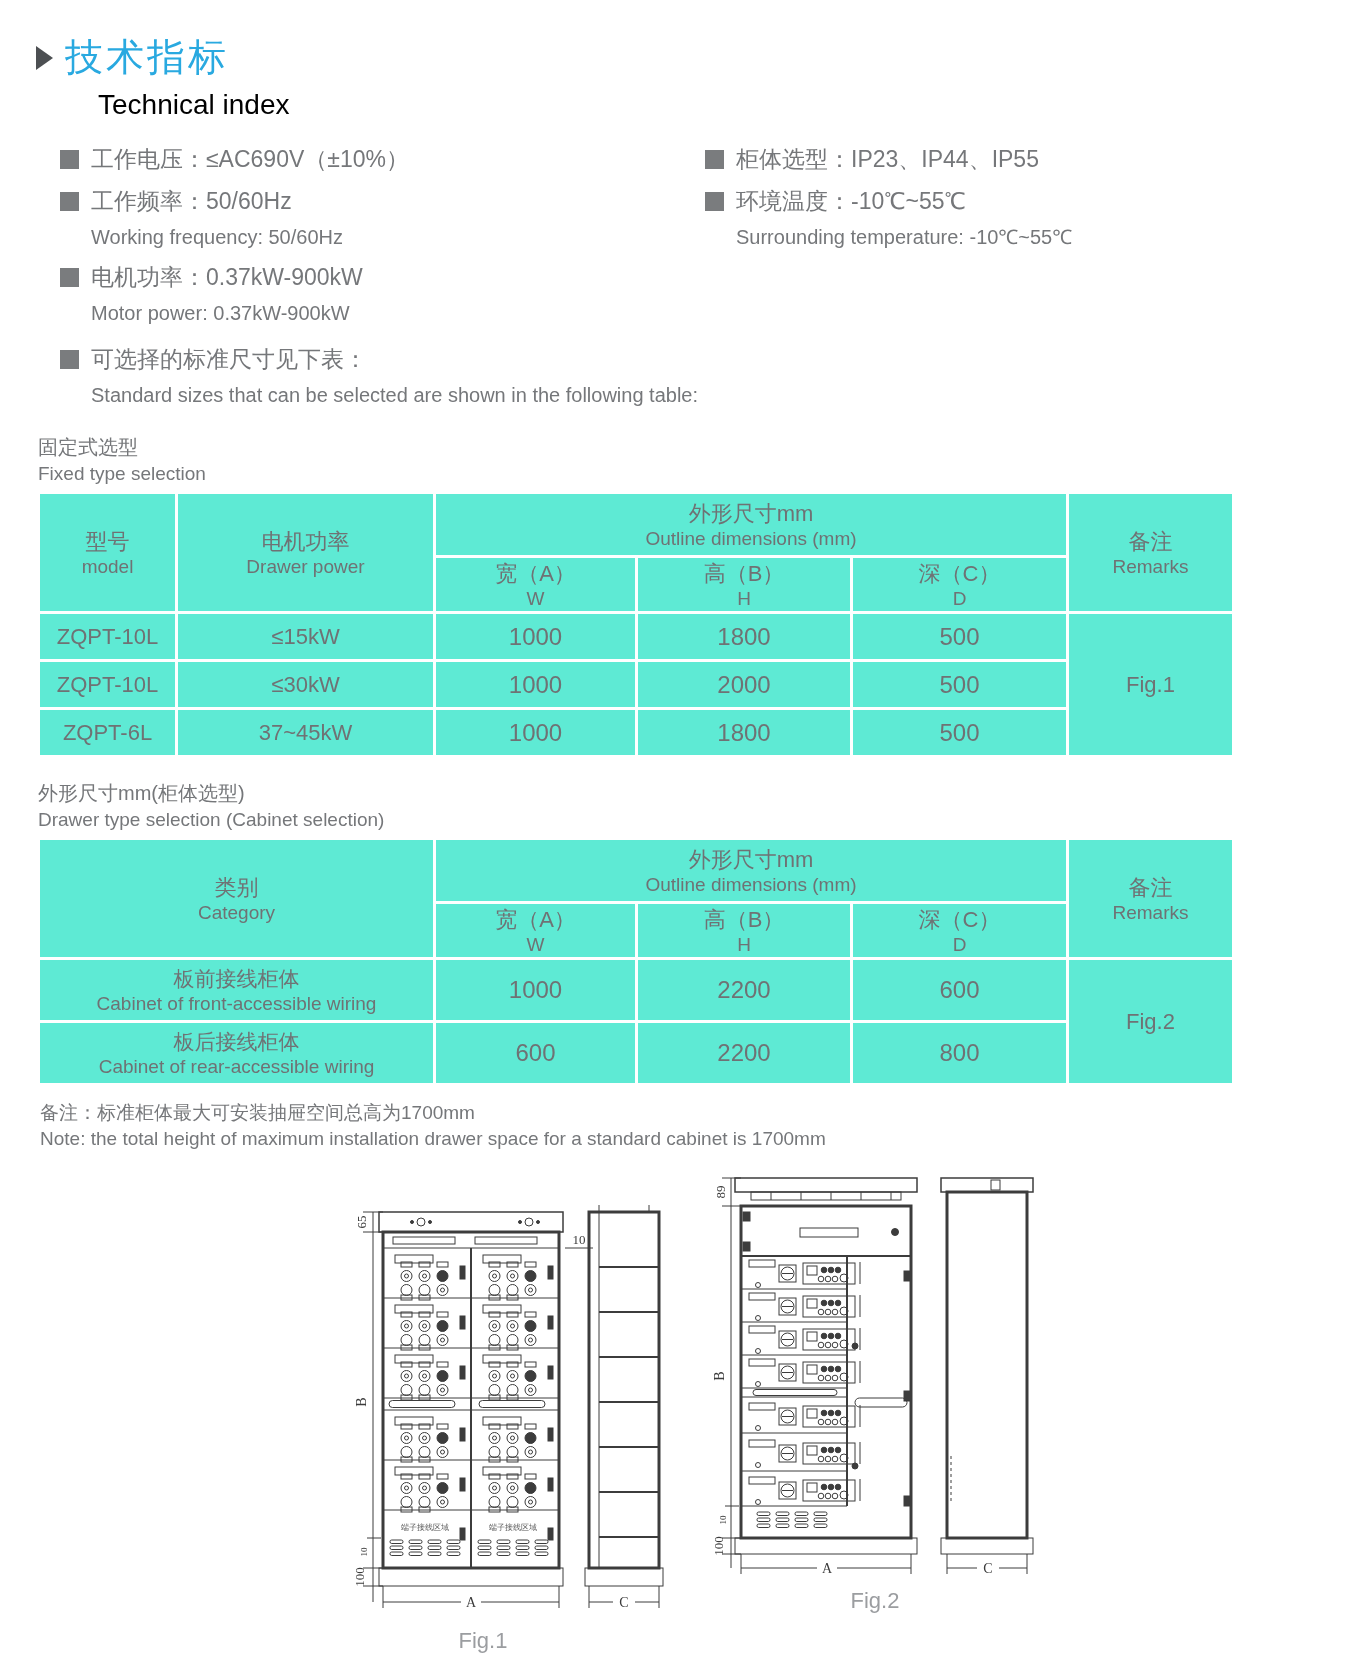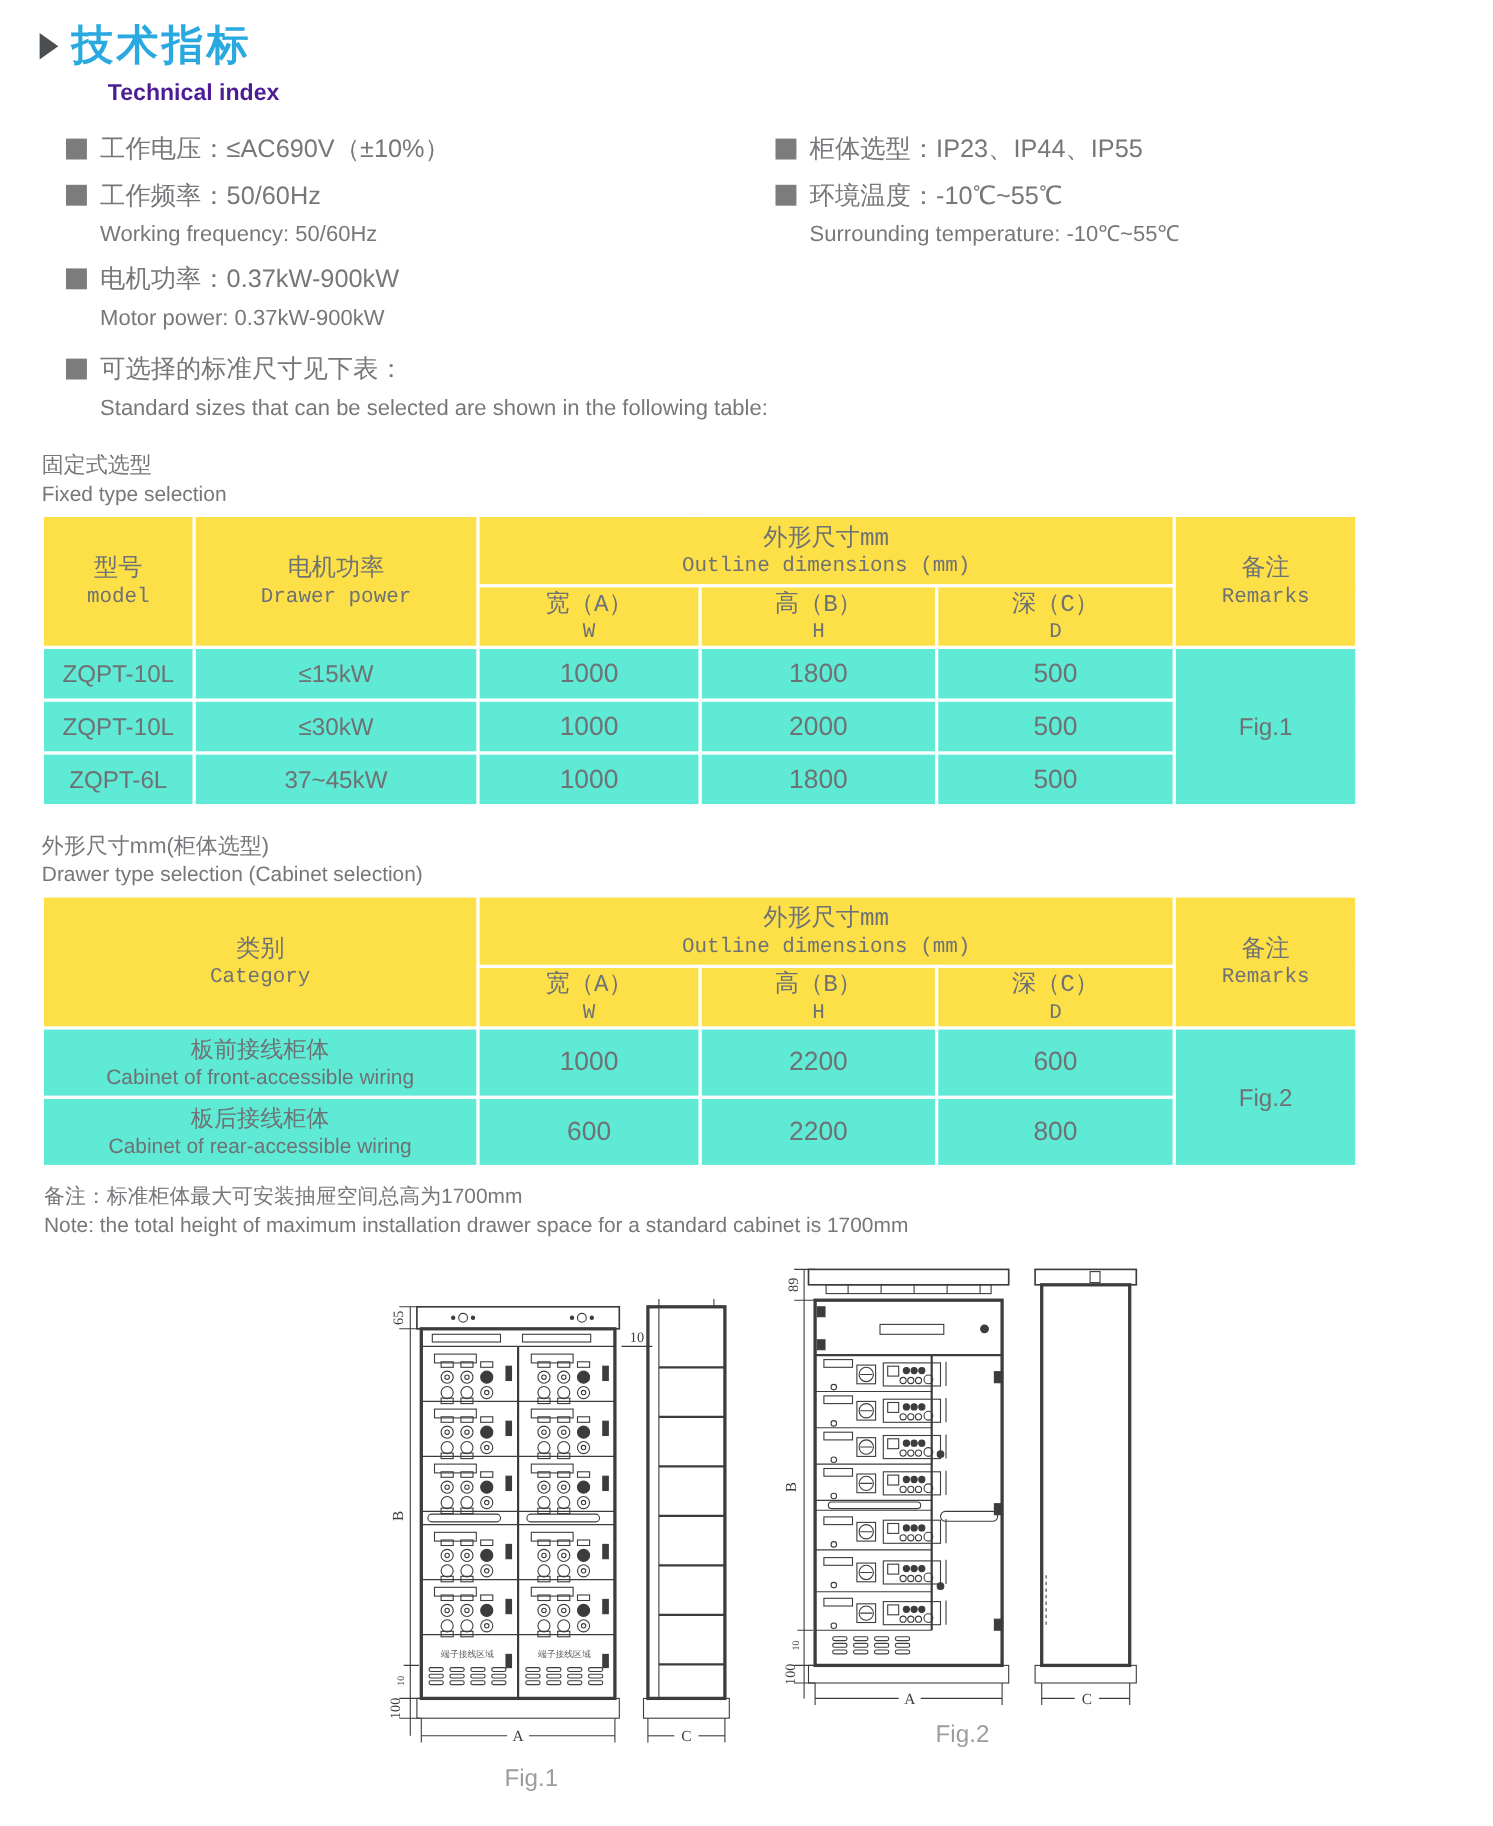--- a/index.html
+++ b/index.html
@@ -1,39 +1,39 @@
 <!DOCTYPE html>
 <html><head>
 <meta charset="utf-8">
 <style>
   html,body{margin:0;padding:0;background:#fff;}
   body{
     width:1357px;height:1660px;overflow:hidden;position:relative;
     font-family:"Liberation Sans", sans-serif;color:#75777a;
   }
   
-  .hdr{padding:16px 0 0 36px;font-weight:bold;}
+  .hdr{padding:32px 0 0 36px;}
   .title-row{display:flex;align-items:center;}
   .tri{width:0;height:0;border-left:17px solid #4c4f52;border-top:12px solid transparent;border-bottom:12px solid transparent;margin-right:12px;}
   .title-zh{font-size:38px;color:#29a9e0;letter-spacing:3px;}
-  .title-en{font-size:21px;color:#4c1d95;margin:6px 0 0 62px;}
+  .title-en{font-size:28px;color:#000000;margin:6px 0 0 62px;}
   
   .specs{margin:20px 0 0 60px;display:grid;grid-template-columns:645px 1fr;}
   .pair{margin-bottom:5px;}
   .zh-line{display:flex;align-items:center;font-size:23px;line-height:37px;}
   .bullet{width:19px;height:19px;background:#7a7c7e;margin-right:12px;flex:none;}
   .en-line{font-size:20px;line-height:34px;margin-left:31px;}
   .sizes{margin:6px 0 0 60px;}
   
   .section{margin:22px 0 4px 38px;}
   .sec-zh{font-size:20px;line-height:27px;}
   .sec-en{font-size:19px;line-height:26px;}
   table.t{border-collapse:collapse;table-layout:fixed;margin-left:37px;width:1195px;}
   .t th,.t td{border:3px solid #fff;text-align:center;vertical-align:middle;padding:0;color:#6f7274;font-weight:normal;}
-  .t th{background:#fde047;font-family:Liberation Mono, monospace;}
+  .t th{background:#5eead4;}
   .t td{background:#5eead4;}
   .t .h1{height:64px;}
   .t .h2{height:56px;}
   .r45 td{height:45px;}
   .r60 td{height:60px;}
   .czh{font-size:22px;line-height:27px;}
   .cen{font-size:19px;line-height:23px;}
   .num{font-size:24px;}
   
   .note{margin:14px 0 0 40px;font-size:19px;line-height:26px;}

